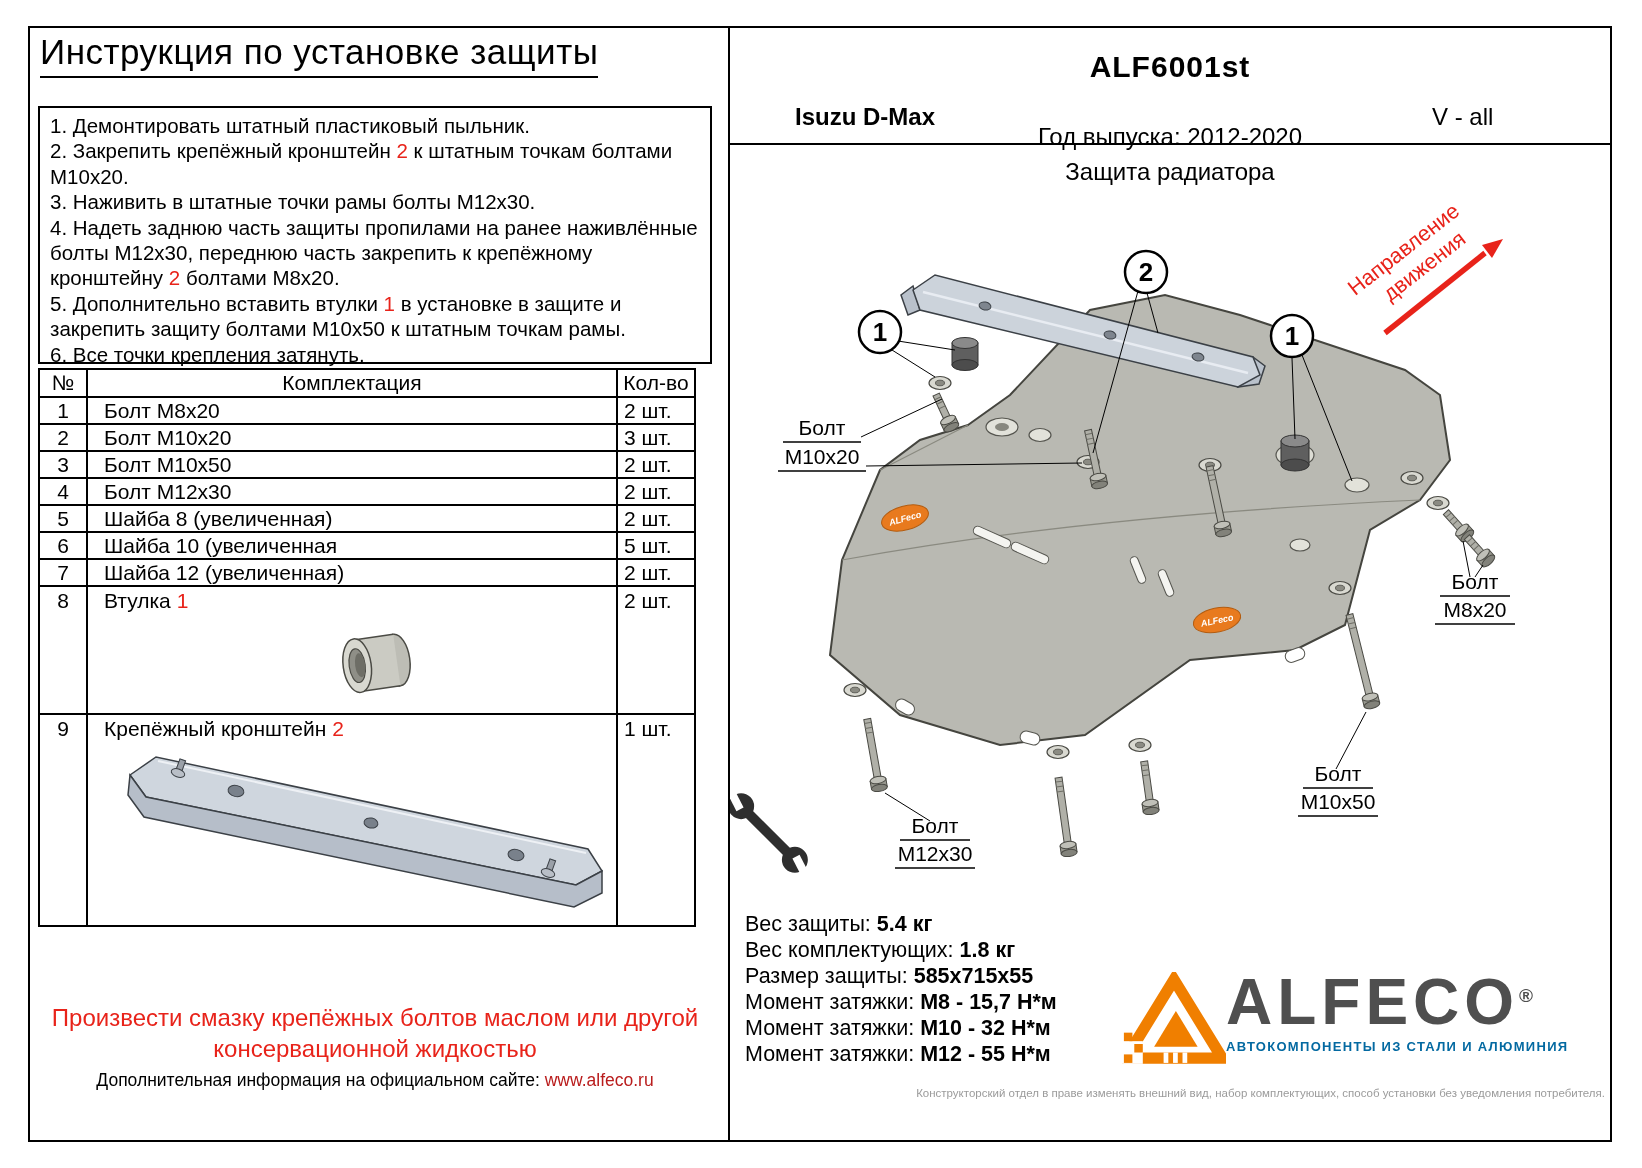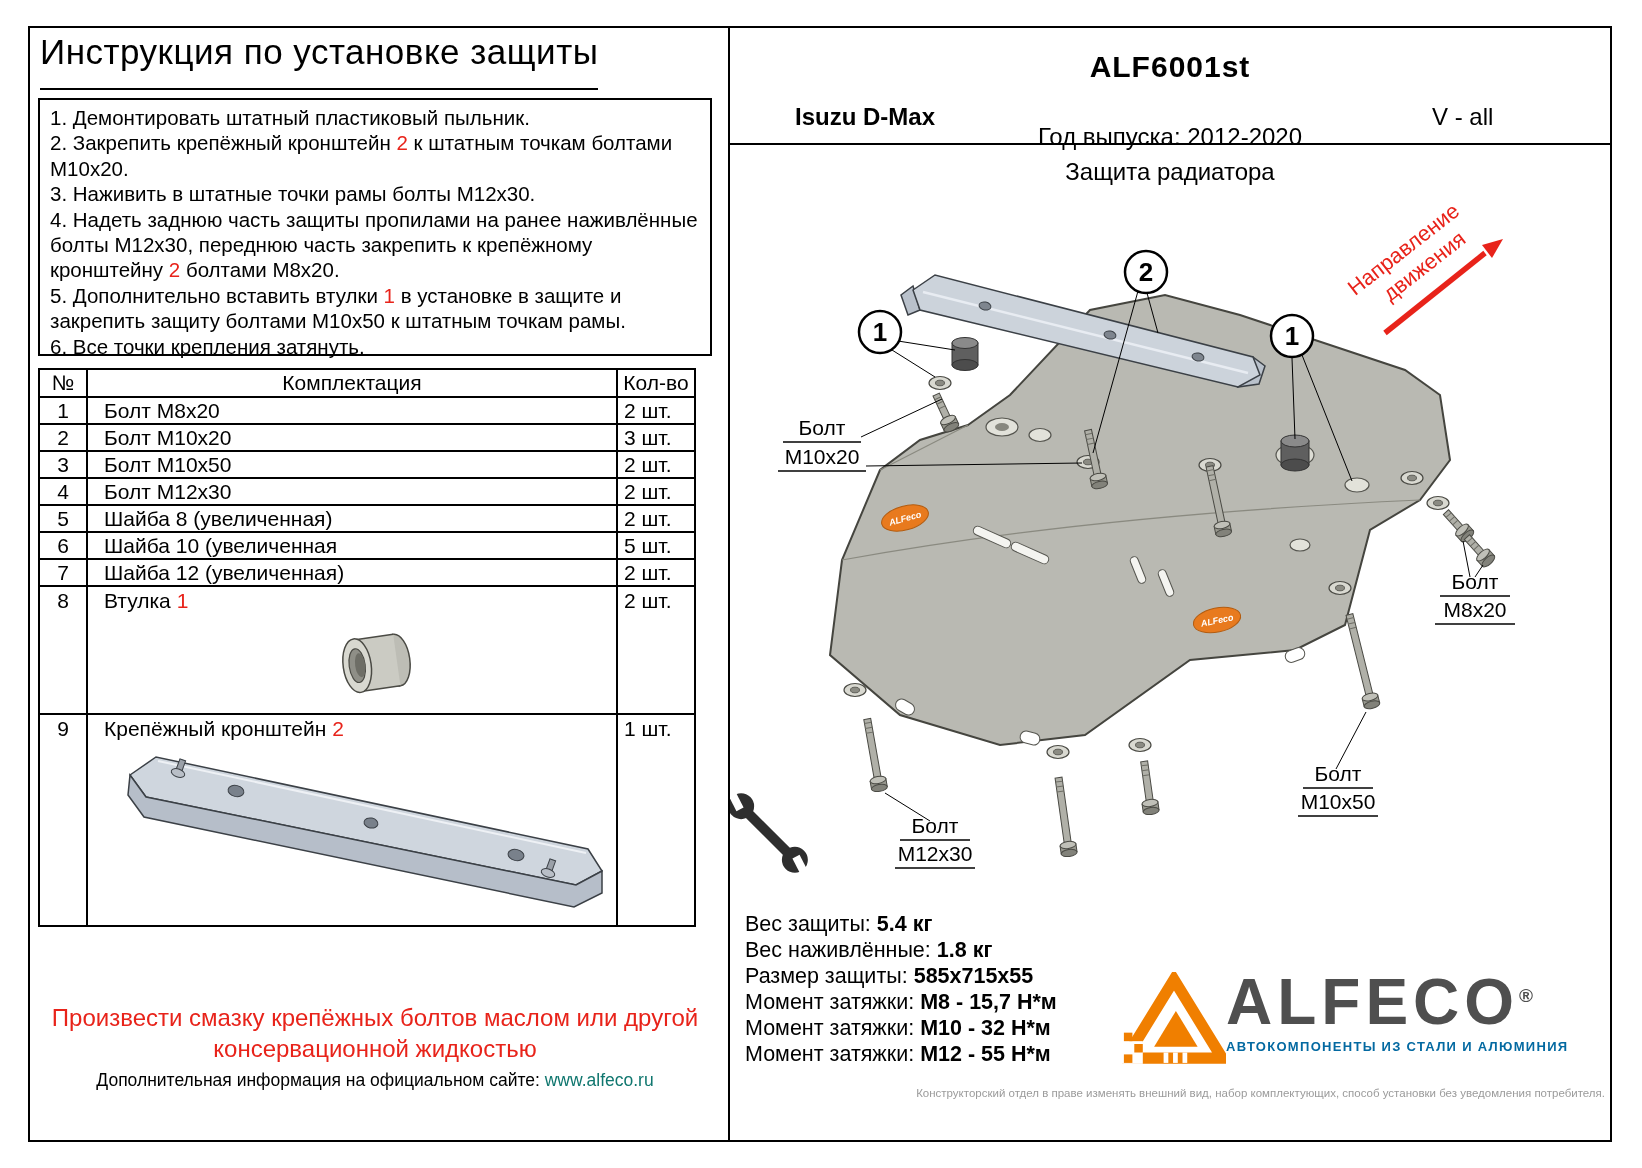--- a/index.html
+++ b/index.html
@@ -6,44 +6,44 @@
   html,body { background:#fff; }
   .page {
     position:relative; width:1642px; height:1168px; background:#fff;
     font-family:"Liberation Sans", sans-serif; color:#000; overflow:hidden;
   }
   .outer-border { position:absolute; left:28px; top:26px; width:1584px; height:1116px; border:2px solid #000; }
   .vdivider { position:absolute; left:728px; top:26px; width:2px; height:1116px; background:#000; }
   .hline-header { position:absolute; left:730px; top:143px; width:880px; height:2px; background:#000; }
 
   .doc-title { position:absolute; left:40px; top:32px; font-size:35px; font-weight:normal;
-    border-bottom:2px solid #000; padding-bottom:16px; letter-spacing:0.5px; }
-
-  .instructions { position:absolute; left:38px; top:98px; width:674px; height:258px;
+    border-bottom:2px solid #000; padding-bottom:4px; letter-spacing:0.5px; }
+
+  .instructions { position:absolute; left:38px; top:106px; width:674px; height:258px;
     border:2px solid #000; padding:5px 10px; font-size:20.5px; line-height:1.24; }
   .instructions p { margin:0; }
   .red { color:#e8231a; }
 
   .kit-table { position:absolute; left:38px; top:368px; border-collapse:collapse; font-size:21px; }
   .kit-table th, .kit-table td { border:2px solid #000; font-weight:normal; }
   .kit-table th { height:28px; text-align:center; padding:0 4px; }
   .kit-table td { height:27px; }
   .c-num { width:48px; text-align:center; }
   .c-name { width:528px; padding-left:16px; }
   .c-qty { width:78px; padding-left:6px; }
   .row-tall td { vertical-align:top; padding-top:2px; }
   .row-bushing td { height:128px; }
   .row-bracket td { height:212px; }
   .bushing-wrap { margin:6px 0 0 225px; }
   .bracket-wrap { margin:4px 0 0 12px; }
 
   .lube-note { position:absolute; left:38px; top:1002px; width:674px; text-align:center;
     color:#e8231a; font-size:24px; line-height:31px; }
   .site-note { position:absolute; left:38px; top:1070px; width:674px; text-align:center; font-size:17.5px; }
-  .site-note a { color:#0f766e; text-decoration:none; }
+  .site-note a { color:#b91c1c; text-decoration:none; }
 
   .part-code { position:absolute; left:728px; top:50px; width:884px; text-align:center;
     font-size:30px; font-weight:bold; letter-spacing:1px; }
   .vehicle { position:absolute; left:795px; top:103px; font-size:24px; font-weight:bold; }
   .years   { position:absolute; left:728px; top:103px; width:884px; text-align:center; font-size:24px; font-weight:normal;margin-top:20px; }
   .engine  { position:absolute; left:1432px; top:103px; font-size:24px; }
   .diagram-title { position:absolute; left:728px; top:158px; width:884px; text-align:center; font-size:24px; }
 
   .diagram { position:absolute; left:730px; top:185px; }
 
@@ -383,21 +383,21 @@
       <rect x="-5" y="-32" width="10" height="64" rx="4" fill="#2e2e2e"></rect>
       <circle cx="0" cy="-38" r="13" fill="#2e2e2e"></circle>
       <rect x="-4" y="-56" width="8" height="20" fill="#ffffff" transform="rotate(18 0 -46)"></rect>
       <circle cx="0" cy="38" r="13" fill="#2e2e2e"></circle>
       <rect x="-4" y="36" width="8" height="20" fill="#ffffff" transform="rotate(18 0 46)"></rect>
     </g>
   </svg>
 
   <div class="specs">
     <div class="spec-line"><span>Вес защиты:</span><b>5.4 кг</b></div>
-    <div class="spec-line"><span>Вес наживлённые:</span><b>1.8 кг</b></div>
+    <div class="spec-line"><span>Вес комплектующих:</span><b>1.8 кг</b></div>
     <div class="spec-line"><span>Размер защиты:</span><b>585х715х55</b></div>
     <div class="spec-line"><span>Момент затяжки:</span><b>М8 - 15,7 Н*м</b></div>
     <div class="spec-line"><span>Момент затяжки:</span><b>М10 - 32 Н*м</b></div>
     <div class="spec-line"><span>Момент затяжки:</span><b>М12 - 55 Н*м</b></div>
   </div>
 
   <div class="brand">
     <svg width="104" height="92" viewBox="0 0 110 97">
       <path d="M55,8 L106,91 L4,91 Z" fill="none" stroke="#f07f00" stroke-width="12"></path>
       <path d="M57,41 L80,79 L34,79 Z" fill="#f07f00"></path>

